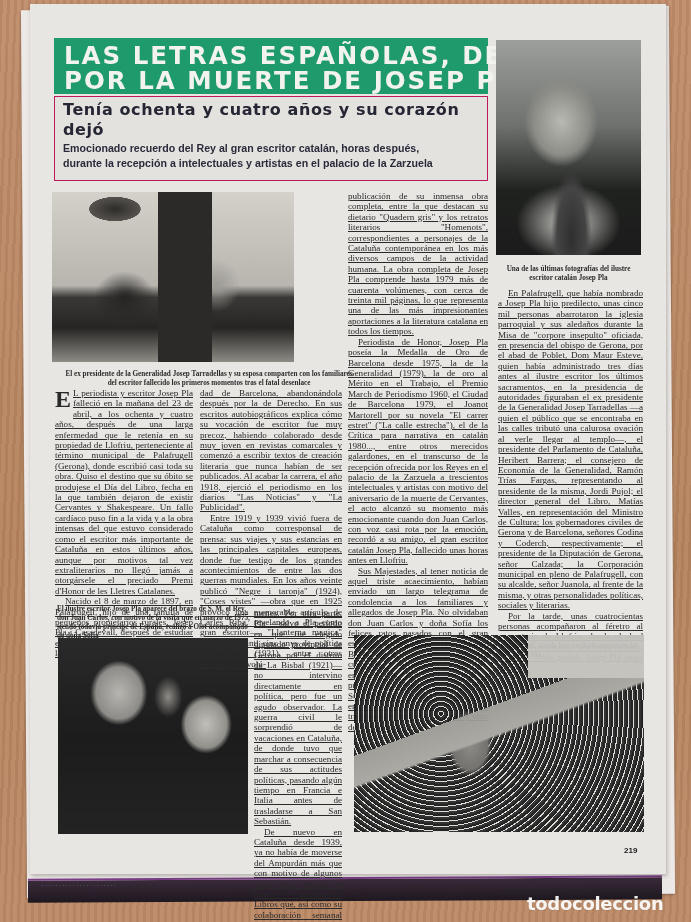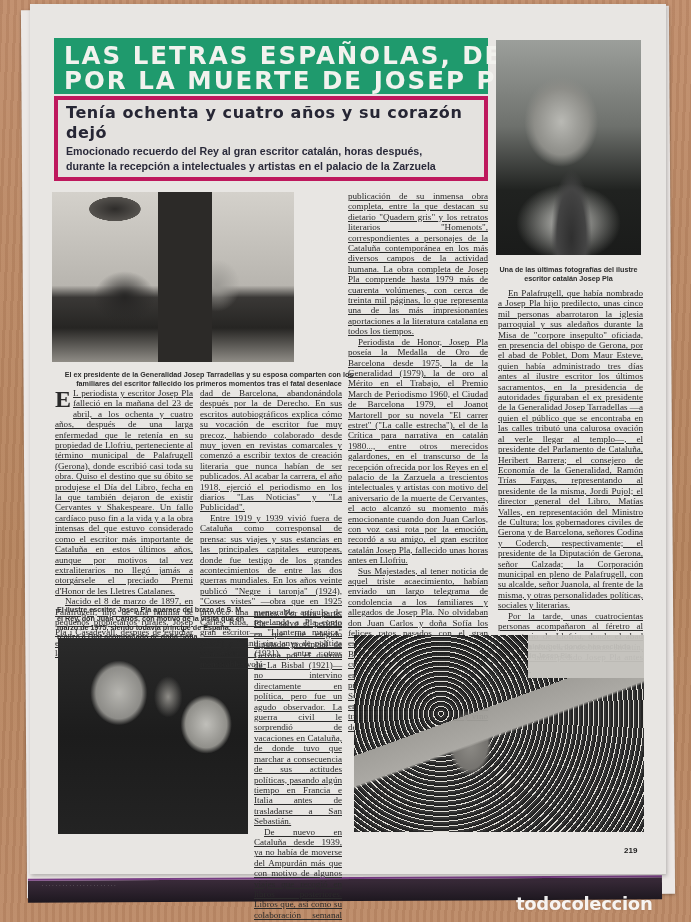--- a/index.html
+++ b/index.html
@@ -39,21 +39,21 @@
     background: #1f9a6d;
     color: #f2f2ee;
     font-family: "DejaVu Sans", sans-serif; font-weight: bold;
     font-size: 24.5px; line-height: 25px; letter-spacing: 2px;
     padding: 5px 0 0 10px; box-sizing: border-box;
     text-transform: uppercase;
   }
   .headline-box div { white-space: nowrap; }
   .sub-box {
     position: absolute; left: 54px; top: 96px; width: 434px; height: 85px;
-    border: 4px solid #be185d; background: #e4e2df; box-sizing: border-box;
+    border: 1px solid #be185d; background: #e4e2df; box-sizing: border-box;
     padding: 3px 8px;
   }
   .sub-title {
     font-family: "DejaVu Sans", sans-serif; font-weight: bold; color: #262634;
     font-size: 16px; line-height: 20px; letter-spacing: 0.6px;
   }
   .sub-deck {
     font-family: "Liberation Sans", sans-serif; font-weight: bold; color: #2a2a3a;
     font-size: 11.2px; line-height: 13px; margin-top: 2px;
     transform: scaleX(0.95); transform-origin: left;
@@ -95,42 +95,42 @@
       repeating-radial-gradient(circle at 30% 40%, #1a1a1a 0 2px, #e0ded8 2px 3px, #2a2a2a 3px 5px),
       linear-gradient(180deg, #cfccc6 0%, #3a3937 25%, #202020 100%);
     opacity: 0.95;
   }
   .photo-funeral .sky {
     position: absolute; right: 0; top: 0; width: 40%; height: 22%;
     background: #c4c2bd;
   }
   .caption {
     position: absolute;
-    font-family: Liberation Sans, sans-serif; font-weight: bold;
+    font-family: Liberation Serif, serif; font-weight: bold;
     color: #2c2c2c; font-size: 7.2px; line-height: 9px;
     text-align: center;
   }
   .col {
     position: absolute;
     font-family: "Liberation Serif", serif;
     color: #2a2a2a; font-size: 9.1px; line-height: 10.4px;
     text-align: justify; hyphens: auto;
   }
   .col p { margin: 0; text-indent: 10px; text-decoration: underline; }
   .col p.first { text-indent: 0; }
   .dropcap {
     float: left; font-size: 24px; line-height: 20px; font-weight: bold;
     padding-right: 2px; margin-top: 1px;
   }
   .page-number {
     position: absolute; left: 624px; top: 846px;
     font-family: "Liberation Sans", sans-serif; font-weight: bold; font-size: 8px; color: #222;
   }
   .watermark {
-    position: absolute; left: 516px; top: 893px;
+    position: absolute; left: 527px; top: 893px;
     font-family: "DejaVu Sans", sans-serif; font-weight: bold;
     font-size: 18px; color: rgba(255,255,255,0.92); letter-spacing: -0.3px;
     text-shadow: 0 0 2px rgba(0,0,0,0.15);
   }
 </style>
 </head>
 <body>
 
 <div class="wood"></div>
 <div class="page-back"></div>

